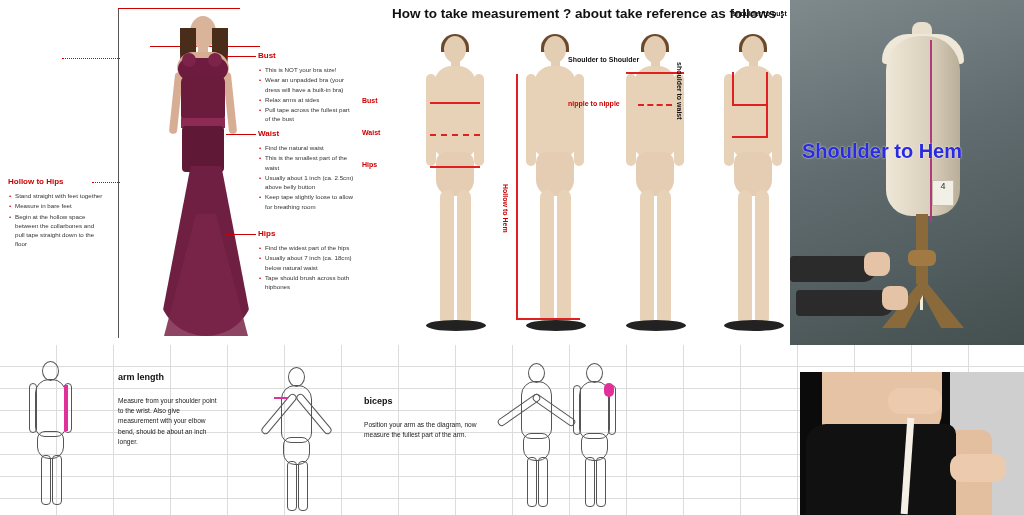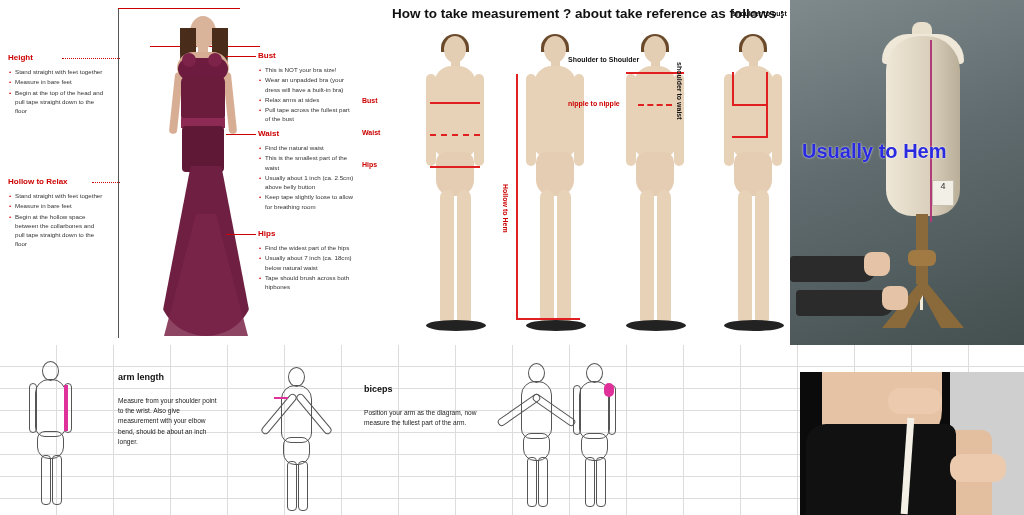--- a/index.html
+++ b/index.html
@@ -135,32 +135,24 @@
       <div class="fig-armL"></div>
       <div class="fig-armR"></div>
       <div class="fig-ruffle"></div>
       <div class="fig-bodice"></div>
       <div class="fig-band"></div>
       <div class="fig-waist"></div>
       <div class="fig-skirt"></div>
       <div class="fig-skirt2"></div>
     </div>
 
-    <div class="callout" style="left:8px;top:52px;">
-      <div class="hd">Height</div>
-      <ul>
-        <li>Stand straight with feet together</li>
-        <li>Measure in bare feet</li>
-        <li>Begin at the top of the head and pull tape straight down to the floor</li>
-      </ul>
-    </div>
     <div class="dotted" style="left:62px;top:58px;width:58px;"></div>
 
     <div class="callout" style="left:8px;top:176px;">
-      <div class="hd">Hollow to Relax</div>
+      <div class="hd">Hollow to Hips</div>
       <ul>
         <li>Stand straight with feet together</li>
         <li>Measure in bare feet</li>
         <li>Begin at the hollow space between the collarbones and pull tape straight down to the floor</li>
       </ul>
     </div>
     <div class="dotted" style="left:92px;top:182px;width:28px;"></div>
 
     <div class="callout" style="left:258px;top:50px;width:96px;">
       <div class="hd">Bust</div>
@@ -279,21 +271,21 @@
     <div class="form-body"></div>
     <div class="form-tapeV"></div>
     <div class="form-tag">4</div>
     <div class="form-stand"></div>
     <div class="form-knob"></div>
     <div class="form-tripod"></div>
     <div class="hand1"></div>
     <div class="hand1b"></div>
     <div class="hand2"></div>
     <div class="hand2b"></div>
-    <div class="ftitle">Usually to Hem</div>
+    <div class="ftitle">Shoulder to Hem</div>
   </div>
 
   <div class="abs" id="panel-bottom">
     <div class="gridlines"></div>
 
     <div class="lady" style="left:22px;top:12px;">
       <div class="l-head"></div>
       <div class="l-armL"></div>
       <div class="l-armR"></div>
       <div class="l-body"></div>
@@ -310,21 +302,21 @@
     <div class="lady" style="left:268px;top:18px;">
       <div class="l-head"></div>
       <div class="l-armL" style="transform:rotate(40deg);"></div>
       <div class="l-armR" style="transform:rotate(-40deg);"></div>
       <div class="l-body"></div>
       <div class="l-hip"></div>
       <div class="l-legL"></div>
       <div class="l-legR"></div>
       <div class="pinkline" style="left:6px;top:34px;width:14px;"></div>
     </div>
-    <div class="noteblk" style="left:364px;top:38px;width:126px;">
+    <div class="noteblk" style="left:364px;top:50px;width:126px;">
       <div class="hd">biceps</div>
       <div>Position your arm as the diagram, now measure the fullest part of the arm.</div>
     </div>
 
     <div class="lady" style="left:508px;top:14px;">
       <div class="l-head"></div>
       <div class="l-armL" style="transform:rotate(55deg);"></div>
       <div class="l-armR" style="transform:rotate(-55deg);"></div>
       <div class="l-body"></div>
       <div class="l-hip"></div>

